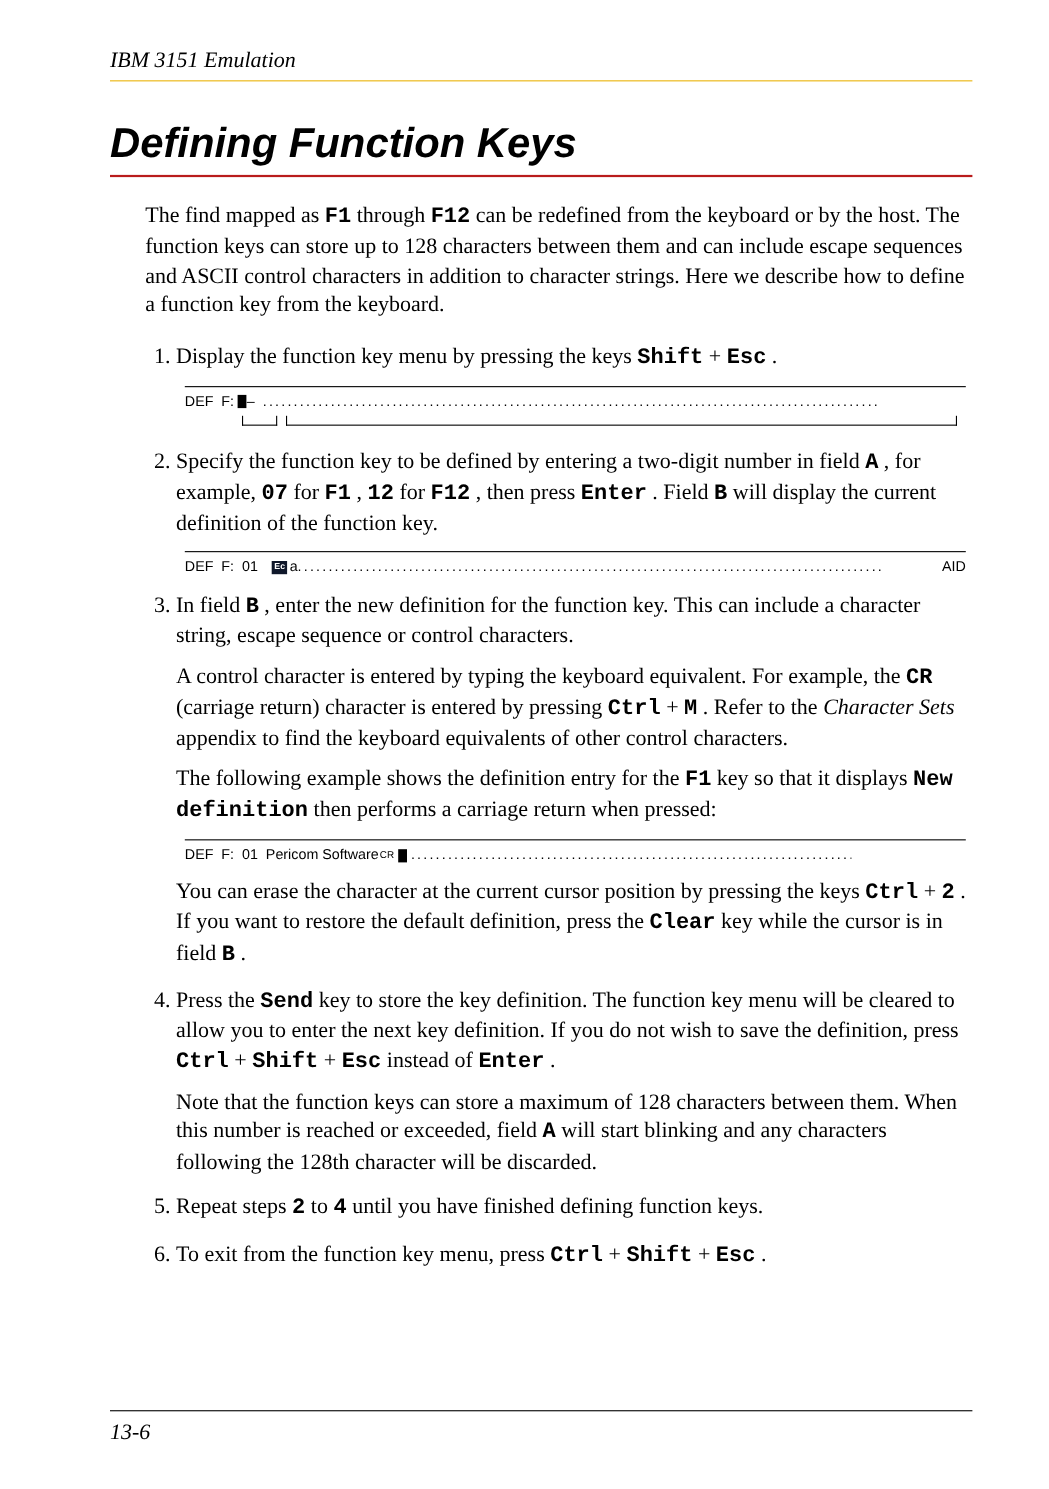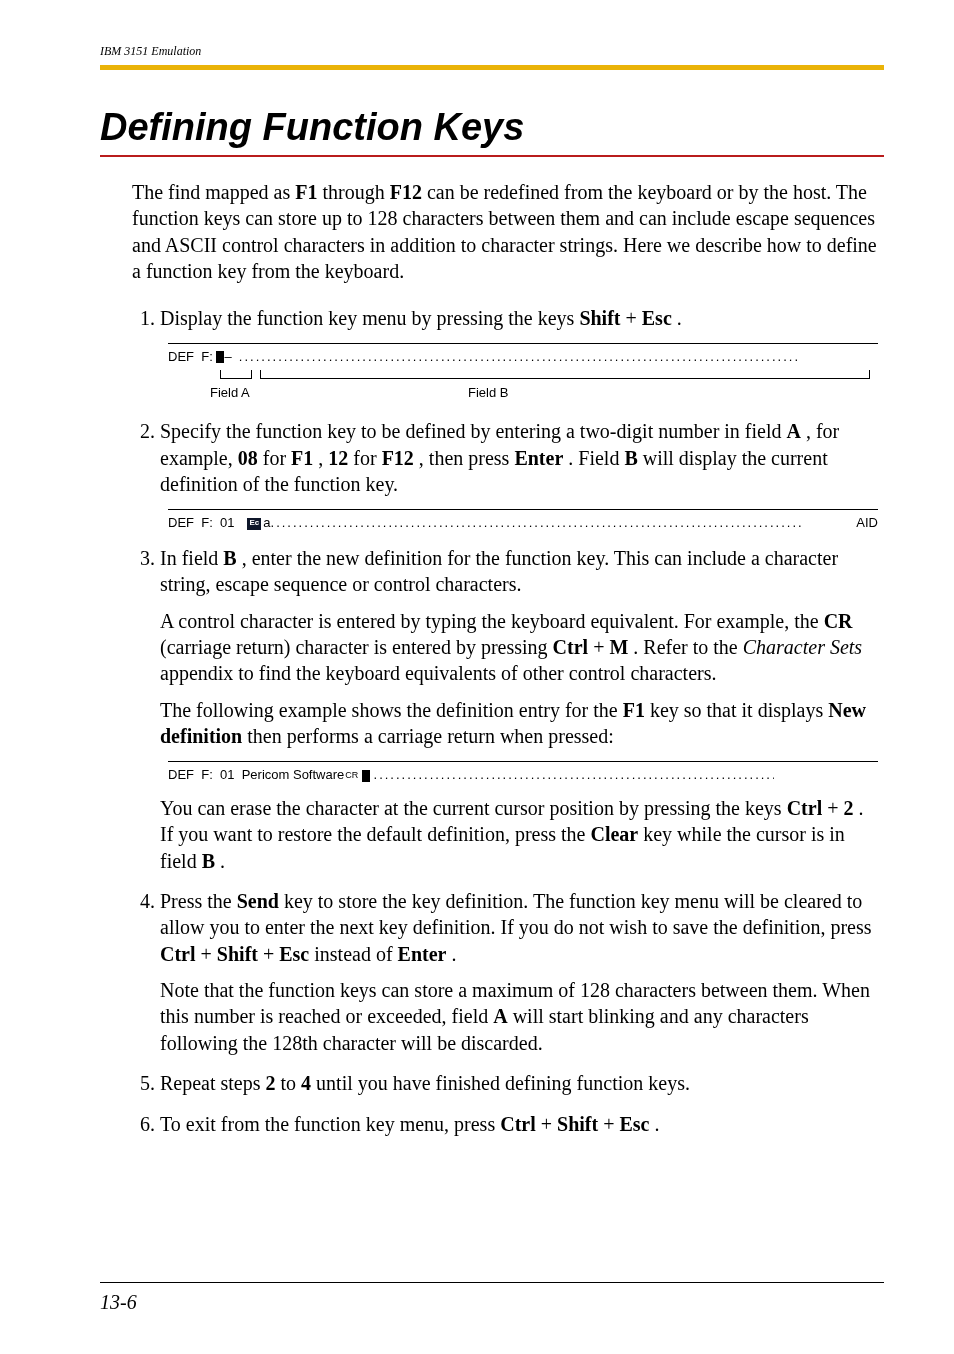--- a/index.html
+++ b/index.html
@@ -13,23 +13,23 @@
     width: 954px;
     height: 1354px;
     box-sizing: border-box;
     padding: 44px 70px 40px 100px;
     position: relative;
     display: flex;
     flex-direction: column;
   }
   .running-head {
     font-style: italic;
-    font-size: 12px;
+    font-size: 20px;
     padding-bottom: 6px;
-    border-bottom: 5px solid #eab308;
+    border-bottom: 1px solid #eab308;
   }
   .title {
     font-family: Arial, Helvetica, sans-serif;
     font-weight: 700;
     font-style: italic;
     font-size: 38px;
     margin: 36px 0 4px 0;
     padding-bottom: 6px;
     border-bottom: 2px solid #b91c1c;
   }
@@ -124,21 +124,21 @@
   .figure3 .fig-text { white-space: pre; }
   .footer {
     margin-top: auto;
     border-top: 1px solid #000;
     padding-top: 8px;
   }
   .footer-num {
     font-style: italic;
     font-size: 20px;
   }
-  b { font-weight: 700; }
+  b { font-weight: 700; font-family: Liberation Mono, monospace; }
   i { font-style: italic; }
 </style>
 </head>
 <body>
 
 <div class="page">
 
   <div class="running-head">IBM 3151 Emulation</div>
 
   <h1 class="title">Defining Function Keys</h1>
@@ -170,33 +170,29 @@
             <span class="fig-prefix">DEF  F: </span>
             <span class="cursor-block"></span>
             <span class="mono-dash">–</span>
             &nbsp;&nbsp;
             <span class="dots" style="width:560px;">..............................................................................................................</span>
           </div>
           <div class="brackets-row">
             <div class="bracket-a"></div>
             <div class="bracket-b"></div>
           </div>
-          <div class="labels-row">
-            <span class="label-a">Field A</span>
-            <span class="label-b">Field B</span>
-          </div>
         </div>
       </li>
 
       <li>
         <p>
           <span>Specify the function key to be defined by entering a two-digit number in field </span>
           <b>A</b>
           <span>, for example, </span>
-          <b>08</b>
+          <b>07</b>
           <span> for </span>
           <b>F1</b>
           <span>, </span>
           <b>12</b>
           <span> for </span>
           <b>F12</b>
           <span>, then press </span>
           <b>Enter</b>
           <span>. Field </span>
           <b>B</b>

